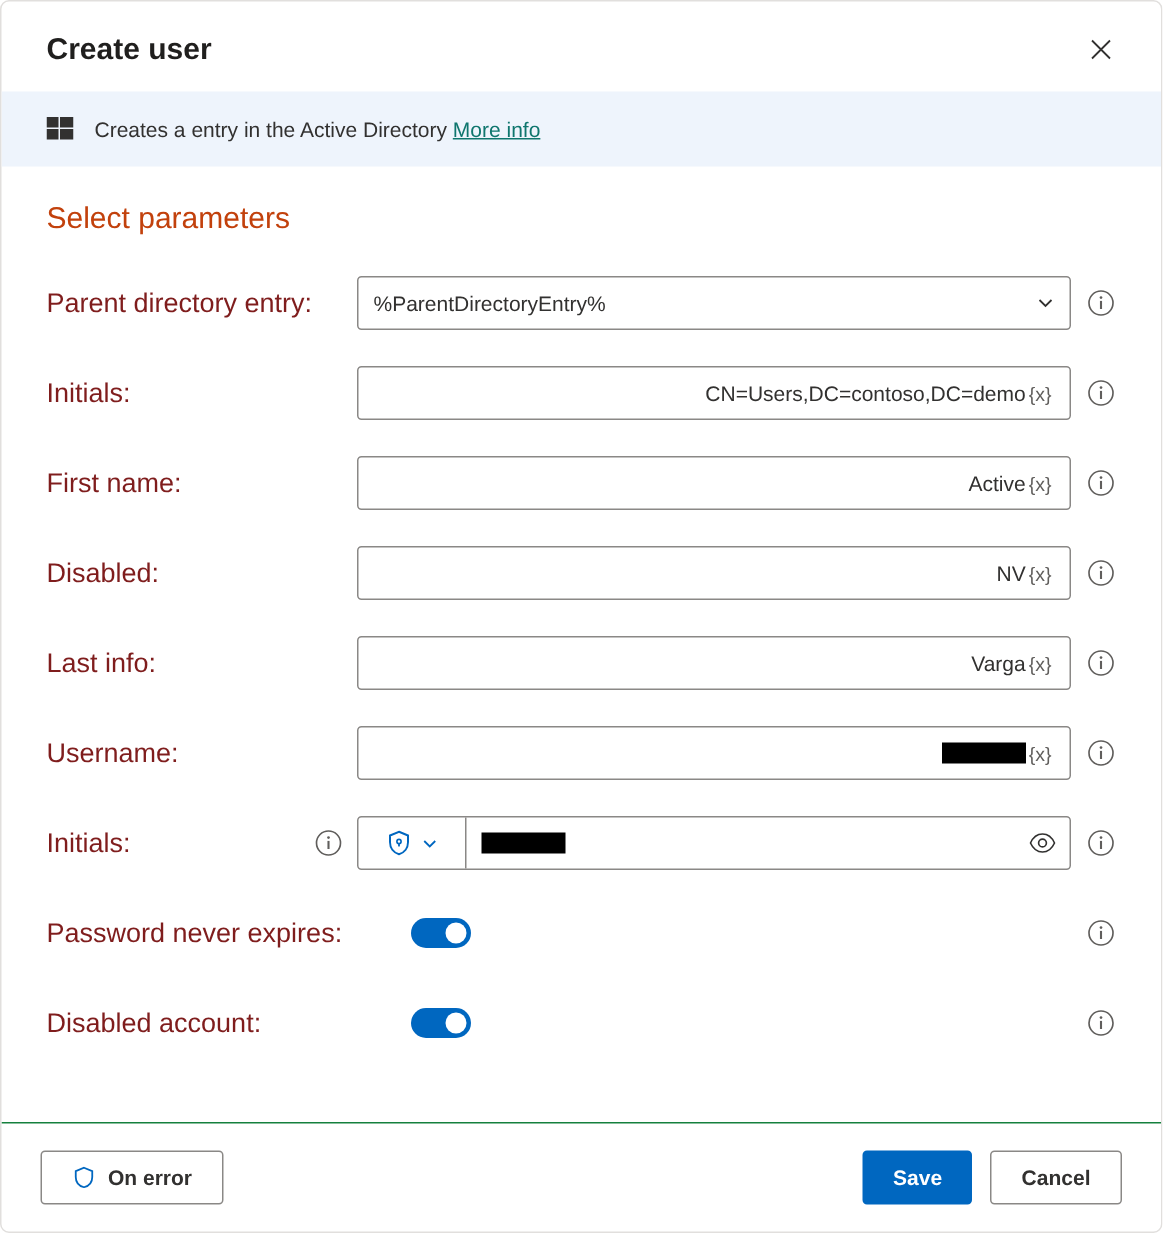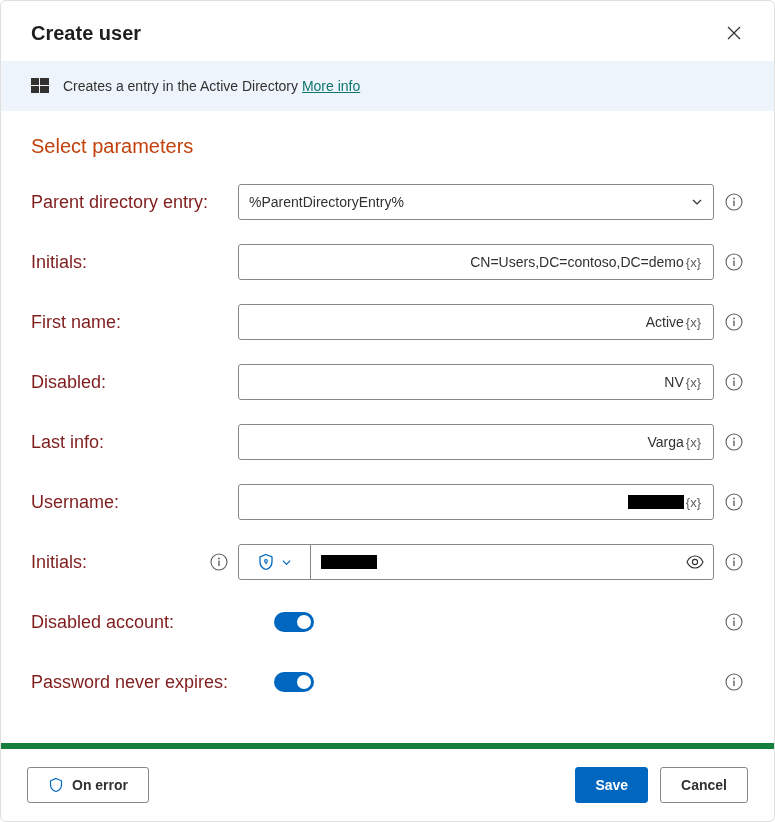--- a/index.html
+++ b/index.html
@@ -175,21 +175,21 @@
       width: 14px;
       height: 14px;
       background: #fff;
       border-radius: 50%;
       position: absolute;
       top: 3px;
       right: 3px;
     }
     .toggle-row .field-wrap { justify-content: space-between; }
     .footer {
-      border-top: 6px solid #15803d;
+      border-top: 1px solid #15803d;
       padding: 18px 26px;
       display: flex;
       align-items: center;
       gap: 12px;
     }
     .btn {
       height: 36px;
       padding: 0 20px;
       border-radius: 3px;
       font-size: 14px;
@@ -381,37 +381,37 @@
           <svg width="18" height="18" viewBox="0 0 18 18">
               <circle cx="9" cy="9" r="8" stroke="#605e5c" stroke-width="1.1" fill="none"></circle>
               <circle cx="9" cy="5.4" r="0.9" fill="#605e5c"></circle>
               <rect x="8.3" y="7.6" width="1.4" height="5.4" fill="#605e5c"></rect>
             </svg>
         </div>
       </div>
     </div>
 
     <div class="row toggle-row">
-      <div class="row-label">Disabled account:</div>
+      <div class="row-label">Password never expires:</div>
       <div class="field-wrap">
         <div class="toggle">
           <div class="toggle-knob"></div>
         </div>
         <div class="info-icon">
           <svg width="18" height="18" viewBox="0 0 18 18">
               <circle cx="9" cy="9" r="8" stroke="#605e5c" stroke-width="1.1" fill="none"></circle>
               <circle cx="9" cy="5.4" r="0.9" fill="#605e5c"></circle>
               <rect x="8.3" y="7.6" width="1.4" height="5.4" fill="#605e5c"></rect>
             </svg>
         </div>
       </div>
     </div>
 
     <div class="row toggle-row">
-      <div class="row-label">Password never expires:</div>
+      <div class="row-label">Disabled account:</div>
       <div class="field-wrap">
         <div class="toggle">
           <div class="toggle-knob"></div>
         </div>
         <div class="info-icon">
           <svg width="18" height="18" viewBox="0 0 18 18">
               <circle cx="9" cy="9" r="8" stroke="#605e5c" stroke-width="1.1" fill="none"></circle>
               <circle cx="9" cy="5.4" r="0.9" fill="#605e5c"></circle>
               <rect x="8.3" y="7.6" width="1.4" height="5.4" fill="#605e5c"></rect>
             </svg>

